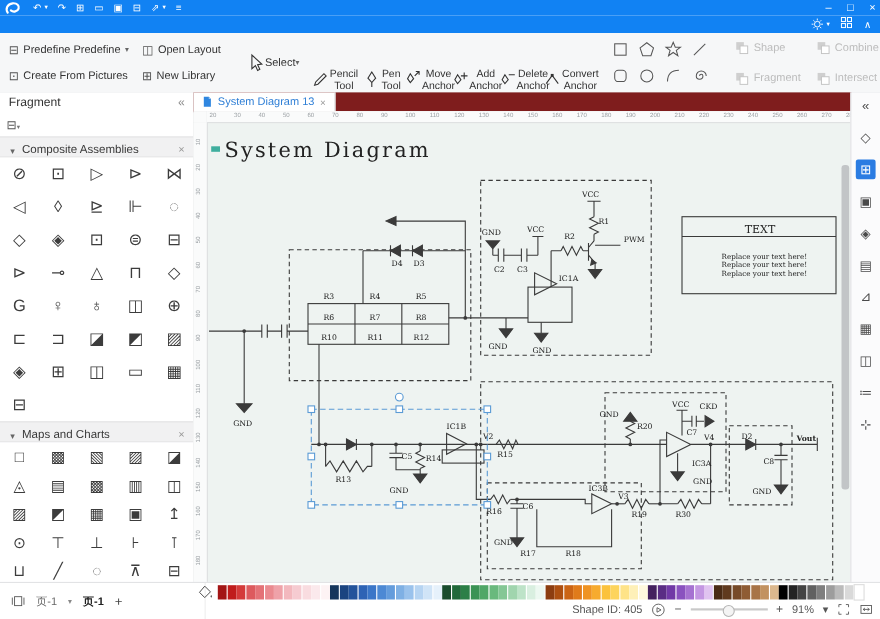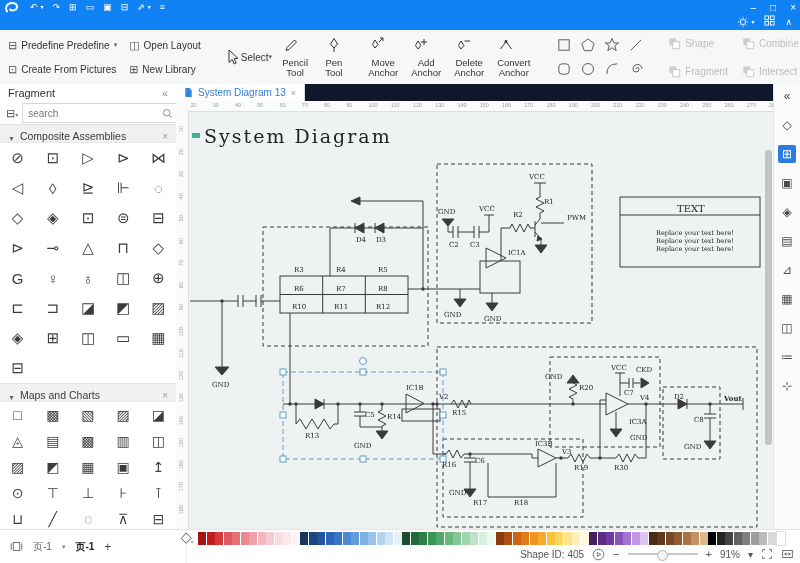--- a/index.html
+++ b/index.html
@@ -23,21 +23,21 @@
   .rsep{width:1px;background:#ddd;margin:5px 4px}
   .libgroup{display:grid;grid-template-columns:auto auto;grid-template-rows:1fr 1fr;align-content:center;gap:2px 12px;padding:4px 4px 4px 8px}
   .lib-btn{display:flex;align-items:center;gap:4px;font-size:10px;color:#333;cursor:pointer;white-space:nowrap}
   .lib-btn .gicon{font-size:11px;color:#555}
   .lib-btn .caret{font-size:7px;color:#666}
   .selectbtn{display:flex;align-items:center;justify-content:center;padding:2px 10px;cursor:pointer}
   .selectbtn svg{margin-bottom:1px}
   .selectbtn .lbl{font-size:10px}
   .selectbtn .caret{font-size:7px;color:#666}
   .tools{display:flex;align-items:stretch}
-  .tool{width:43px;display:flex;flex-direction:column;align-items:flex-start;justify-content:center;cursor:pointer;padding-top:0}
+  .tool{width:43px;display:flex;flex-direction:row;align-items:flex-end;justify-content:center;cursor:pointer;padding-top:0}
   .tool .tlabel{font-size:9.5px;line-height:10.5px;text-align:center;margin-top:2px}
   .shapes{display:grid;grid-template-columns:repeat(4,24px);grid-template-rows:24px 24px;align-content:center;justify-items:center;align-items:center;padding:0 4px}
   .shape{cursor:pointer;display:flex;align-items:center;justify-content:center;width:22px;height:22px}
   .bools{display:grid;grid-template-columns:repeat(3,auto);grid-template-rows:1fr 1fr;align-content:center;gap:2px 14px;padding:0 8px}
   .bool{display:flex;align-items:center;gap:4px;font-size:10px;color:#bcbcbc;cursor:default;white-space:nowrap}
   
   .sidebar{position:absolute;left:0;top:84px;width:176px;bottom:33px;background:#fff;border-right:1px solid #d5d7d9;overflow:hidden}
   .sb-head{height:18px;display:flex;align-items:center;justify-content:space-between;padding:0 8px;font-size:11px;color:#333}
   .sb-head .coll{color:#8a8a8a;font-size:11px;cursor:pointer}
   .sb-search{height:22px;display:flex;align-items:center;gap:4px;padding:0 4px 0 6px}
@@ -47,21 +47,21 @@
   .searchbox input{flex:1;border:none;outline:none;font-size:10px;color:#444;font-family:"Liberation Sans",sans-serif;min-width:0}
   .sec-head{height:17px;background:#f1f1f2;border-top:1px solid #e3e3e4;border-bottom:1px solid #e7e7e8;display:flex;align-items:flex-end;padding:0 8px;gap:5px}
   .sec-head .tri{font-size:7px;color:#666}
   .sec-head .ttl{flex:1;font-size:10.5px;color:#3a3a3a}
   .sec-head .x{color:#9a9a9a;font-size:10px;cursor:pointer}
   .symgrid{display:grid;grid-template-columns:repeat(5,1fr);justify-items:center}
   .cell{width:30px;height:30px;display:flex;align-items:center;justify-content:center;font-size:15px;color:#3c3c3c;cursor:pointer}
   .cell.small{height:26px;font-size:14px}
   
   .canvas-area{position:absolute;left:176px;top:84px;right:26px;bottom:33px;background:#eef3f1}
-  .tabbar{position:absolute;left:0;top:0;right:0;height:17px;background:#0f172a;border-bottom:1px solid #d9dbdd;display:flex}
+  .tabbar{position:absolute;left:0;top:0;right:0;height:17px;background:#7f1d1d;border-bottom:1px solid #d9dbdd;display:flex}
   .doctab{background:#fff;display:flex;align-items:center;gap:5px;padding:0 8px;border-right:1px solid #d9dbdd}
   .doctab .tl{color:#2f7fd6;font-size:10px}
   .doctab .x{color:#999;font-size:9px;cursor:pointer}
   .hruler{position:absolute;left:12px;top:17px;right:0;height:10px;background:#fafbfb;border-bottom:1px solid #dcdedf;overflow:hidden}
   .hruler span{position:absolute;top:1px;font-size:5.5px;color:#9ba0a4}
   .vruler{position:absolute;left:0;top:27px;width:12px;bottom:0;background:#fafbfb;border-right:1px solid #dcdedf;overflow:hidden}
   .vruler span{position:absolute;left:2px;writing-mode:vertical-rl;transform:rotate(180deg);font-size:5.5px;color:#9ba0a4}
   .rcorner{position:absolute;left:0;top:17px;width:12px;height:10px;background:#fafbfb;border-right:1px solid #dcdedf;border-bottom:1px solid #dcdedf}
   .canvas{position:absolute;left:12px;top:27px;right:0;bottom:0;overflow:hidden}
   .vscroll{position:absolute;right:2px;top:39px;width:7px;height:295px;background:#c2c5c7;border-radius:3px;cursor:pointer}
@@ -292,27 +292,20 @@
 
 </div>
 
 <div class="sidebar">
   <div class="sb-head">
     <span>Fragment</span>
     <span class="coll">«</span>
   </div>
   <div class="sb-search">
     <span class="sb-libicon">⊟<span class="caret">▾</span></span>
-    <div class="searchbox">
-      <input placeholder="search" style="">
-      <svg width="11" height="11" viewBox="0 0 15 15">
-          <circle cx="6.5" cy="6.5" r="4.5" fill="none" stroke="#666"></circle>
-          <path d="M10 10 L13.5 13.5" stroke="#666"></path>
-        </svg>
-    </div>
 
   </div>
   <div class="sec-head">
     <span class="tri">▼</span>
     <span class="ttl">Composite Assemblies</span>
     <span class="x">×</span>
   </div>
   <div class="symgrid" id="grid1">
       <div class="cell">⊘</div>
       <div class="cell">⊡</div>

